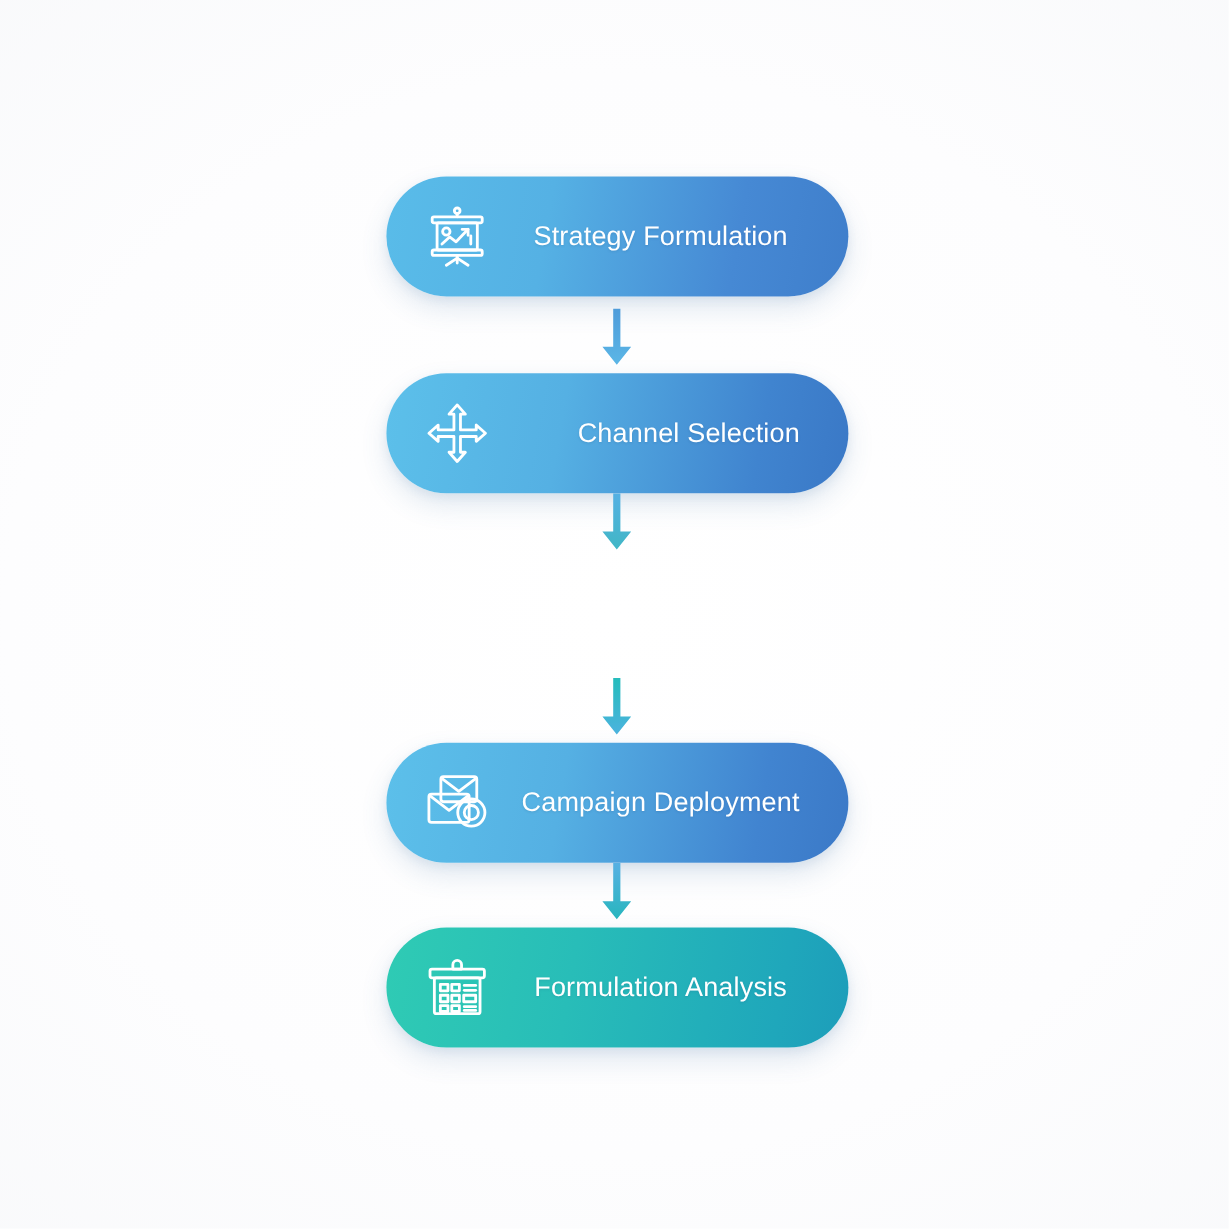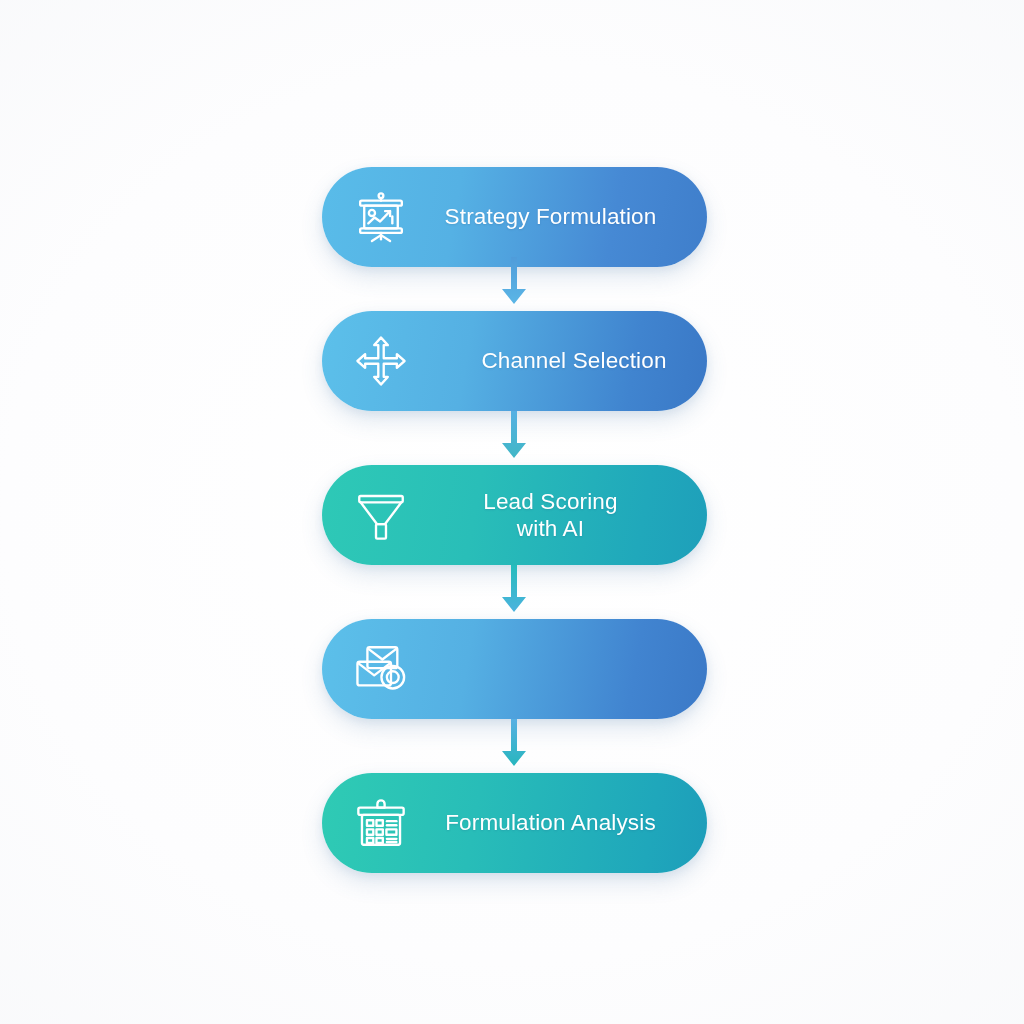--- a/index.html
+++ b/index.html
@@ -57,21 +57,21 @@
     font-size: 22.5px;
     font-weight: 400;
     letter-spacing: 0.15px;
     line-height: 1.22;
     padding-right: 16px;
     white-space: pre-line;
     text-shadow: 0 1px 2px rgba(35, 80, 120, 0.18);
   }
 
   
-  #node-0 { top: 167px; }
+  #node-0 { top: 147px; }
   #node-1 { top: 311px; gap: 47px; }
   #node-2 { top: 465px; }
   #node-3 { top: 619px; }
   #node-4 { top: 773px; }
 
   
   #node-0 { background: linear-gradient(100deg, #59bce9 0%, #55b1e4 35%, #4689d4 75%, #3f7ecb 100%); }
   #node-1 { background: linear-gradient(100deg, #5cc0ea 0%, #55b0e3 38%, #4084cf 80%, #3a78c6 100%); }
   #node-2 { background: linear-gradient(100deg, #2ec9b6 0%, #29beb8 40%, #20a8bb 82%, #1e9fba 100%); }
   #node-3 { background: linear-gradient(100deg, #5cc0ea 0%, #55b0e3 38%, #4184d0 80%, #3b79c7 100%); }
@@ -117,43 +117,33 @@
 
   <div class="flow-node" id="node-1">
     <span class="node-icon">
       <svg viewBox="0 0 64 64" fill="none" stroke="#ffffff" stroke-width="2.6" stroke-linecap="round" stroke-linejoin="round">
         <path d="M32 6 L24.5 14.5 L29 14.5 L29 29 L14.5 29 L14.5 24.5 L6 32 L14.5 39.5 L14.5 35 L29 35 L29 49.5 L24.5 49.5 L32 58 L39.5 49.5 L35 49.5 L35 35 L49.5 35 L49.5 39.5 L58 32 L49.5 24.5 L49.5 29 L35 29 L35 14.5 L39.5 14.5 Z"></path>
       </svg>
     </span>
     <span class="node-label">Channel Selection</span>
   </div>
 
-  <div class="flow-node" id="node-2">
-    <span class="node-icon">
-      <svg viewBox="0 0 64 64" fill="none" stroke="#ffffff" stroke-width="2.6" stroke-linecap="round" stroke-linejoin="round">
-        <rect x="8" y="11" width="48" height="7" rx="1.6"></rect>
-        <path d="M9.5 18 L27.5 42 L36.5 42 L54.5 18"></path>
-        <rect x="26.5" y="42" width="11" height="16" rx="1.2"></rect>
-      </svg>
-    </span>
-    <span class="node-label">Lead Scoring
-with AI</span>
-  </div>
 
   <div class="flow-node" id="node-3">
     <span class="node-icon">
       <svg viewBox="0 0 64 64" fill="none" stroke="#ffffff" stroke-width="2.6" stroke-linecap="round" stroke-linejoin="round">
         <rect x="17" y="8" width="33" height="23" rx="2.4"></rect>
         <polyline points="17.8,9.5 33.5,21.5 49.2,9.5"></polyline>
         <rect x="6" y="24" width="37" height="26" rx="2.4" fill="none"></rect>
         <polyline points="6.8,25.5 24.5,39 42.2,25.5"></polyline>
         <circle cx="45" cy="41" r="12.5" fill="none"></circle>
         <circle cx="45" cy="41" r="6.5" fill="none"></circle>
       </svg>
     </span>
+    <span class="node-label">Campaign Deployment</span>
   </div>
 
   <div class="flow-node" id="node-4">
     <span class="node-icon">
       <svg viewBox="0 0 64 64" fill="none" stroke="#ffffff" stroke-width="2.6" stroke-linecap="round" stroke-linejoin="round">
         <path d="M28 11 a4 4 0 0 1 8 0 v4 h-8 z"></path>
         <rect x="7" y="15" width="50" height="8" rx="1.8"></rect>
         <rect x="11" y="23" width="42" height="33" rx="1.8"></rect>
         <rect x="16.5" y="29" width="7" height="6"></rect>
         <rect x="27" y="29" width="7" height="6"></rect>

